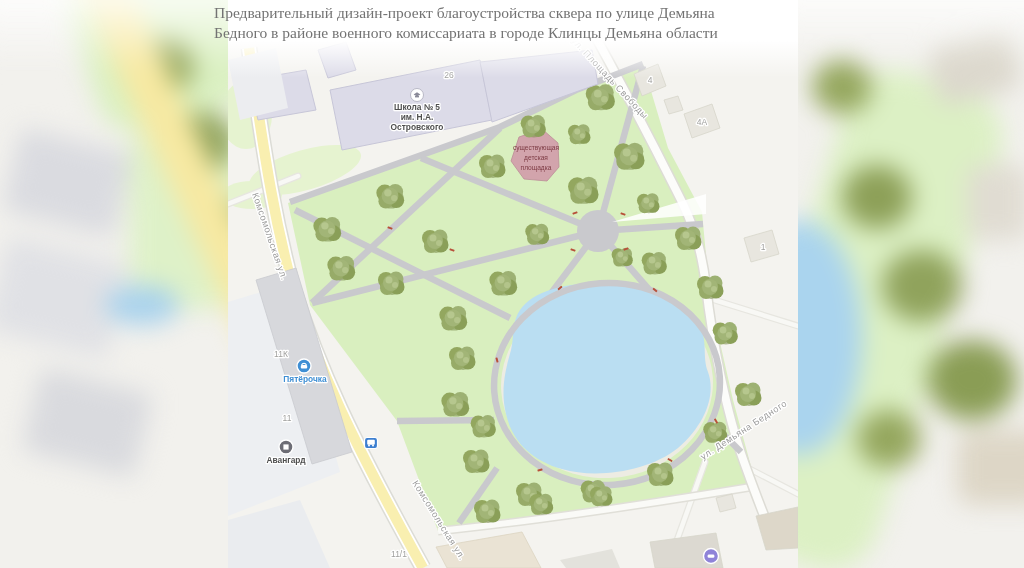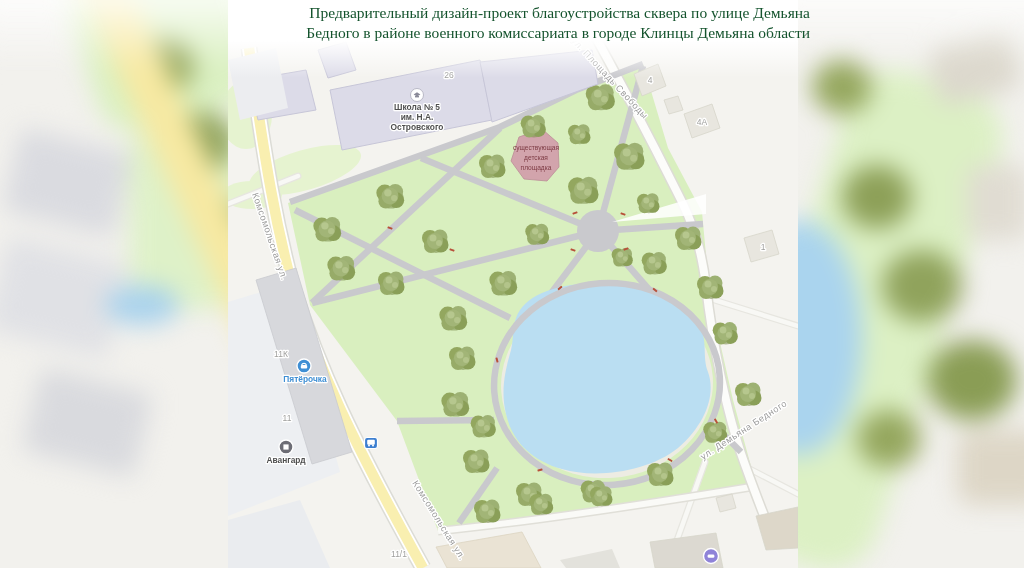--- a/index.html
+++ b/index.html
@@ -14,22 +14,22 @@
   
   .map-area{position:absolute;left:228px;top:0;width:570px;height:568px;}
   .map-area svg{display:block;}
   text{font-family:"Liberation Sans",sans-serif;}
   .halo{paint-order:stroke;stroke:#ffffff;stroke-width:2.6px;stroke-linejoin:round;}
   .street-label{fill:#9b9b9b;font-size:9.2px;letter-spacing:.6px;}
   .num-label{fill:#a0a09e;font-size:8.5px;}
   .poi-label{fill:#4f4f4f;font-size:8.4px;font-weight:bold;}
   .pg-label{fill:#7d3b44;font-size:6.6px;}
   
-  .title{position:absolute;left:214px;top:3px;width:596px;text-align:right;
-         font-family:"Liberation Serif",serif;font-size:15.5px;line-height:19.5px;color:#14532d;}
+  .title{position:absolute;left:214px;top:3px;width:596px;text-align:left;
+         font-family:"Liberation Serif",serif;font-size:15.5px;line-height:19.5px;color:#737373;}
   .annotation{position:absolute;left:697px;top:82px;width:104px;text-align:center;
          font-family:"Liberation Serif",serif;font-size:13px;line-height:18.5px;color:#383838;}
 </style>
 </head>
 <body>
 
 <div class="stage">
 
   <div class="blur-panel blur-left">
     <div class="blur-inner">

